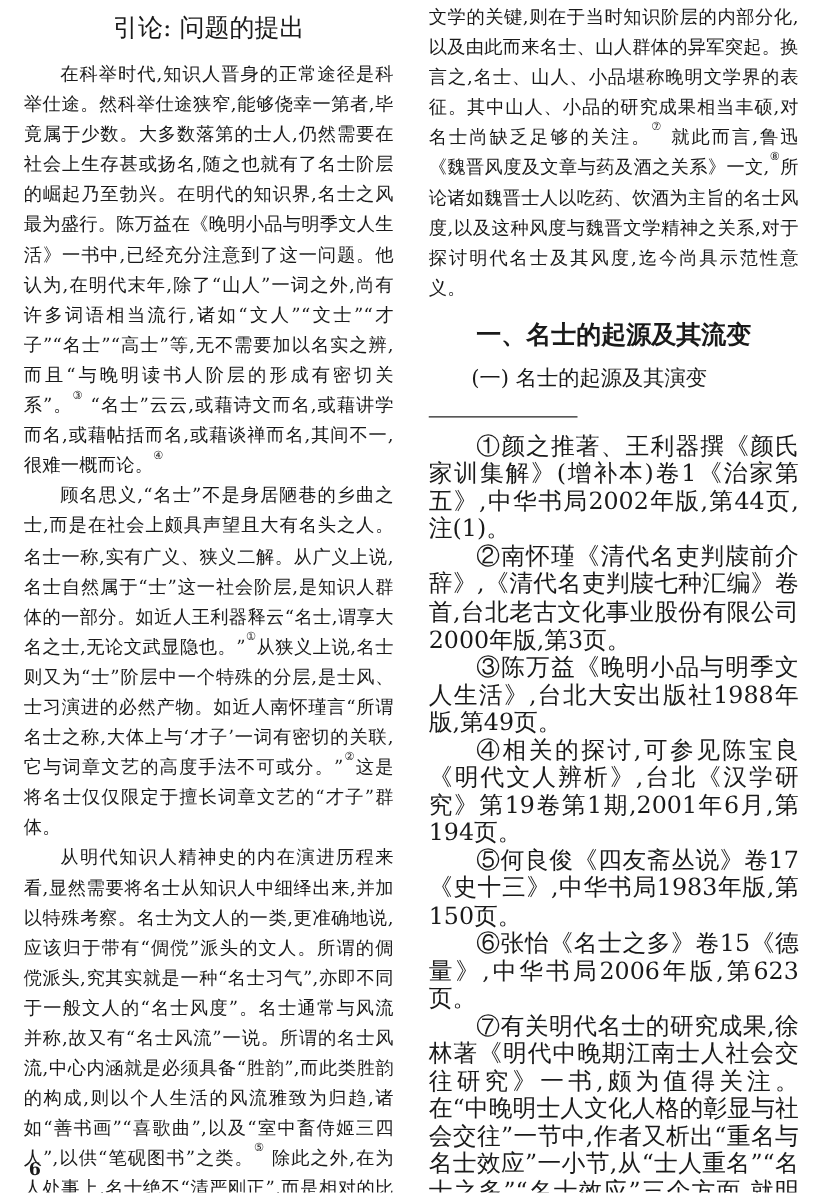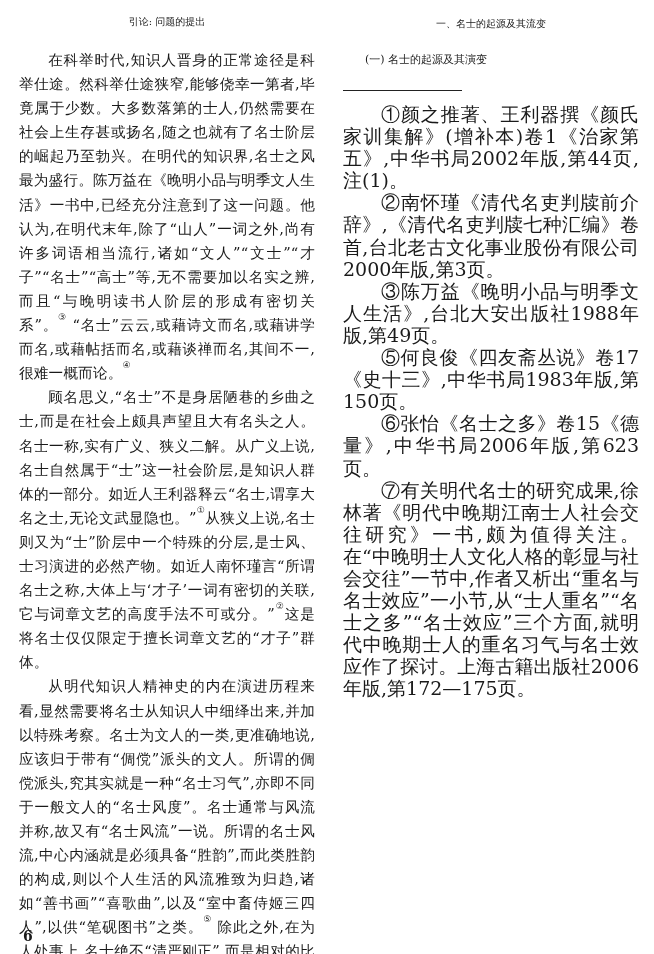--- a/index.html
+++ b/index.html
@@ -3,22 +3,22 @@
 <meta charset="utf-8">
 <style>
   html, body { margin: 0; padding: 0; background: #ffffff; }
   body { width: 654px; height: 954px; position: relative; overflow: hidden;
          font-family: "DejaVu Serif", "Liberation Serif", serif; color: #1a1a1a; }
   .col { position: absolute; top: 0; }
   .col-left { left: 19px; width: 296px; }
   .col-right { left: 343px; width: 296px; }
   .p { font-size: 14.6px; line-height: 24.1px; text-align: justify; text-align-last: left; margin: 0; letter-spacing: 0.2px; }
   .indent { text-indent: 2em; }
-  .heading { font-size: 10px; line-height: 24px; text-align: center; margin: 0; }
-  .subhead { font-size: 11px; line-height: 24px; margin: 0; text-indent: 2em; }
+  .heading { font-size: 20px; line-height: 24px; text-align: center; margin: 0; }
+  .subhead { font-size: 17px; line-height: 24px; margin: 0; text-indent: 2em; }
   .rule { border-top: 1px solid #222; width: 119px; margin: 0; }
   .fn { font-size: 19px; line-height: 22.1px; text-align: justify; text-align-last: left; margin: 0; }
   sup { font-size: 9px; vertical-align: top; line-height: 1; }
   .pagenum { position: absolute; left: 23px; top: 928px; font-size: 14px; font-weight: bold; font-family: "DejaVu Serif", serif; }
 </style>
 </head>
 <body>
 
 <div class="col col-left">
   <p class="heading" style="margin-top:10px; margin-bottom:14px;">引论: 问题的提出</p>
@@ -27,31 +27,33 @@
 
   <p class="p indent"><span>顾名思义,“名士”不是身居陋巷的乡曲之士,而是在社会上颇具声望且大有名头之人。名士一称,实有广义、狭义二解。从广义上说,名士自然属于“士”这一社会阶层,是知识人群体的一部分。如近人王利器释云“名士,谓享大名之士,无论文武显隐也。”</span><sup>①</sup><span>从狭义上说,名士则又为“士”阶层中一个特殊的分层,是士风、士习演进的必然产物。如近人南怀瑾言“所谓名士之称,大体上与‘才子’一词有密切的关联,它与词章文艺的高度手法不可或分。”</span><sup>②</sup><span>这是将名士仅仅限定于擅长词章文艺的“才子”群体。</span></p>
 
   <p class="p indent"><span>从明代知识人精神史的内在演进历程来看,显然需要将名士从知识人中细绎出来,并加以特殊考察。名士为文人的一类,更准确地说,应该归于带有“倜傥”派头的文人。所谓的倜傥派头,究其实就是一种“名士习气”,亦即不同于一般文人的“名士风度”。名士通常与风流并称,故又有“名士风流”一说。所谓的名士风流,中心内涵就是必须具备“胜韵”,而此类胜韵的构成,则以个人生活的风流雅致为归趋,诸如“善书画”“喜歌曲”,以及“室中畜侍姬三四人”,以供“笔砚图书”之类。</span><sup>⑤</sup><span> 除此之外,在为人处事上,名士绝不“清严刚正”,而是相对的比较灵活圆融。</span></p>
 
 </div>
 
 <div class="pagenum">6</div>
 
 <div class="col col-right">
+  <p class="p" style="margin-top:2px;"><span>文学的关键,则在于当时知识阶层的内部分化,以及由此而来名士、山人群体的异军突起。换言之,名士、山人、小品堪称晚明文学界的表征。其中山人、小品的研究成果相当丰硕,对名士尚缺乏足够的关注。</span><sup>⑦</sup><span> 就此而言,鲁迅《魏晋风度及文章与药及酒之关系》一文,</span><sup>⑧</sup><span>所论诸如魏晋士人以吃药、饮酒为主旨的名士风度,以及这种风度与魏晋文学精神之关系,对于探讨明代名士及其风度,迄今尚具示范性意义。</span></p>
 
-  <p class="heading" style="margin-top:12px; margin-bottom:12px;">一、名士的起源及其流变</p>
+  <p class="heading" style="margin-top:12px; margin-bottom:12px;font-weight:bold;">一、名士的起源及其流变</p>
 
 
   <p class="subhead">(一) 名士的起源及其演变</p>
 
 
   <div class="rule" style="margin-top:18px; margin-bottom:12px;"></div>
 
   <div>
     <p class="fn indent">①颜之推著、王利器撰《颜氏家训集解》(增补本)卷1《治家第五》,中华书局2002年版,第44页,注(1)。</p>
     <p class="fn indent">②南怀瑾《清代名吏判牍前介辞》,《清代名吏判牍七种汇编》卷首,台北老古文化事业股份有限公司2000年版,第3页。</p>
     <p class="fn indent">③陈万益《晚明小品与明季文人生活》,台北大安出版社1988年版,第49页。</p>
+    <p class="fn indent">④相关的探讨,可参见陈宝良《明代文人辨析》,台北《汉学研究》第19卷第1期,2001年6月,第194页。</p>
     <p class="fn indent">⑤何良俊《四友斋丛说》卷17《史十三》,中华书局1983年版,第150页。</p>
     <p class="fn indent">⑥张怡《名士之多》卷15《德量》,中华书局2006年版,第623页。</p>
     <p class="fn indent">⑦有关明代名士的研究成果,徐林著《明代中晚期江南士人社会交往研究》一书,颇为值得关注。在“中晚明士人文化人格的彰显与社会交往”一节中,作者又析出“重名与名士效应”一小节,从“士人重名”“名士之多”“名士效应”三个方面,就明代中晚期士人的重名习气与名士效应作了探讨。上海古籍出版社2006年版,第172—175页。</p>
 
   </div>
 </div>
 
 </body></html>

